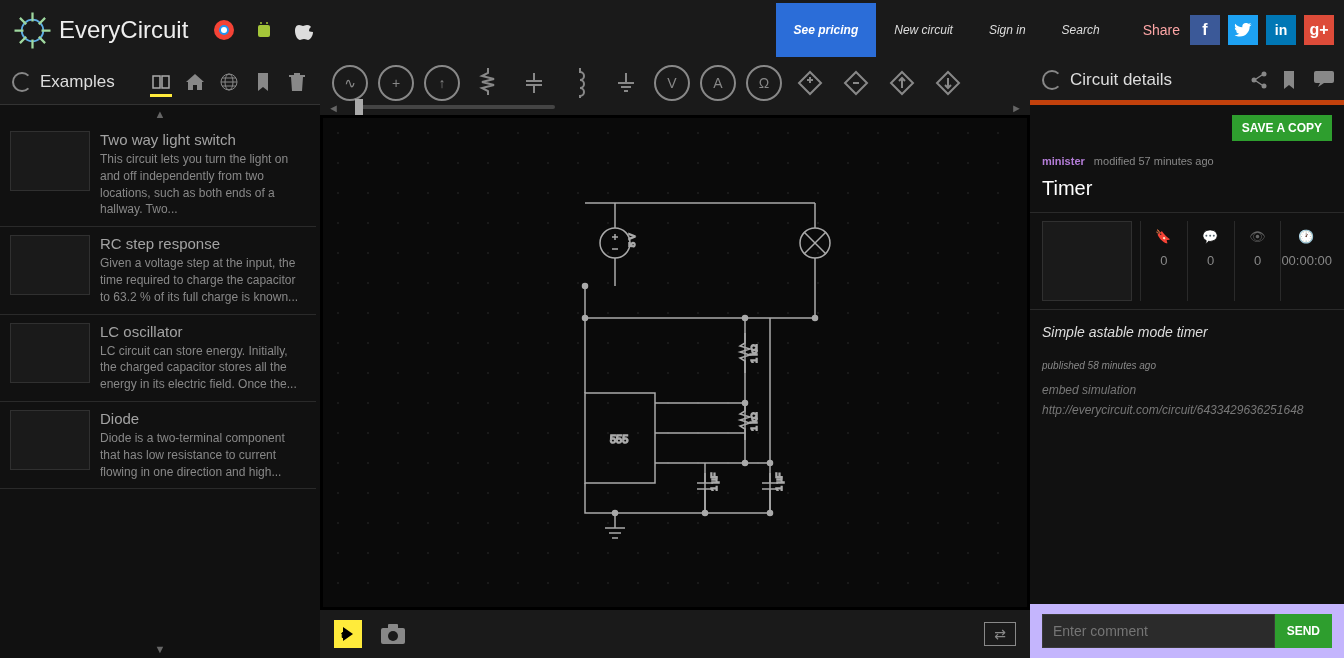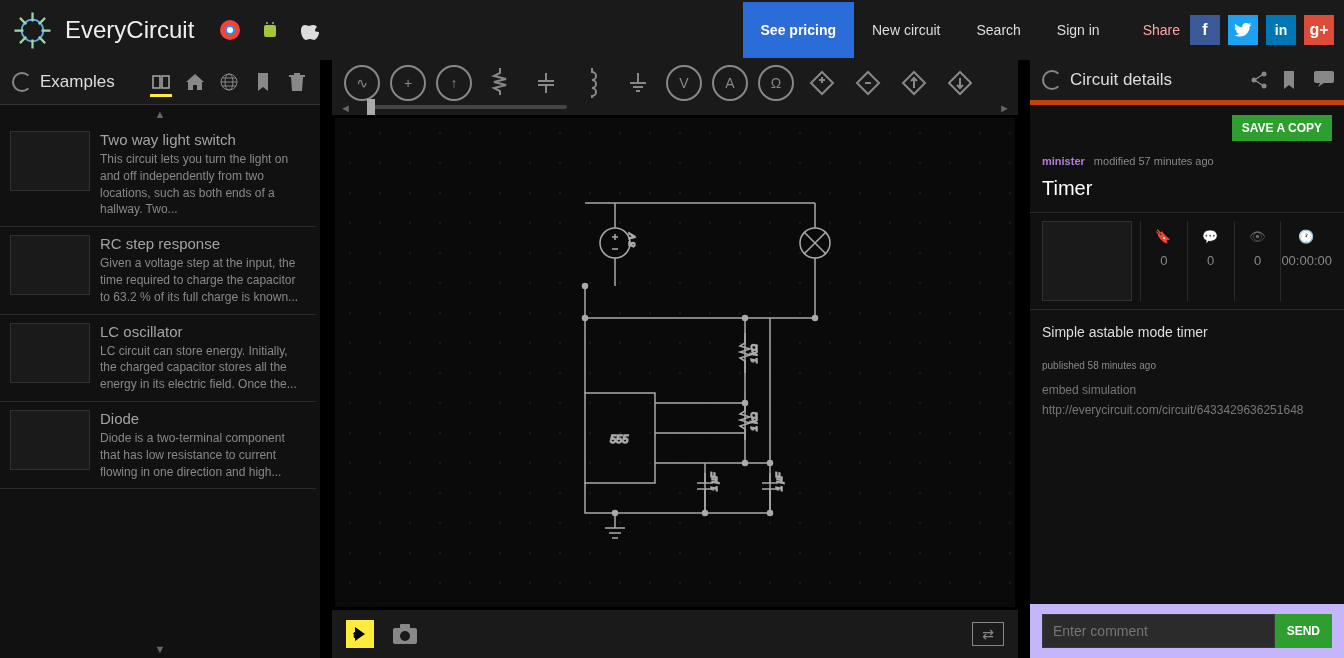--- a/index.html
+++ b/index.html
@@ -1,38 +1,38 @@
 <!DOCTYPE html>
 <html><head>
 <meta charset="utf-8">
 <style>
 * { margin: 0; padding: 0; box-sizing: border-box; font-family: Arial, sans-serif; }
 body { background: #000; color: #ddd; width: 1344px; height: 658px; overflow: hidden; }
 
 
 .header { height: 60px; background: #1a1a1a; display: flex; align-items: center; padding: 0 10px; }
-.logo-section { display: flex; align-items: center; gap: 10px; }
+.logo-section { display: flex; align-items: center; gap: 4px; }
 .logo-icon { width: 45px; height: 45px; }
 .logo-text { font-size: 24px; color: #eee; font-weight: normal; }
 .platform-icons { display: flex; gap: 18px; margin-left: 25px; }
 .platform-icon { width: 22px; height: 22px; display: flex; align-items: center; justify-content: center; }
 .spacer { flex: 1; }
 .nav-links { display: flex; align-items: center; gap: 0; }
-.nav-link { color: #ddd; padding: 20px 18px; font-size: 14px; cursor: pointer; }
+.nav-link { color: #ddd; padding: 20px 18px; font-size: 12px; cursor: pointer; font-style: italic; }
 .nav-link.pricing { background: #2b6dd8; color: #fff; font-weight: bold; }
 .share-section { display: flex; align-items: center; gap: 8px; margin-left: 25px; }
 .share-label { color: #fca5a5; font-size: 14px; margin-right: 2px; }
 .social-btn { width: 30px; height: 30px; display: flex; align-items: center; justify-content: center; color: #fff; font-weight: bold; font-size: 16px; }
 .social-fb { background: #3b5998; }
 .social-tw { background: #1da1f2; }
 .social-in { background: #0077b5; font-size: 14px; }
 .social-gp { background: #dd4b39; }
 
 
-.main { display: flex; height: 598px; gap: 12px; }
+.main { display: flex; height: 598px; }
 
 
 .left-panel { width: 320px; background: #111; display: flex; flex-direction: column; }
 .left-header { height: 45px; background: #1a1a1a; display: flex; align-items: center; padding: 0 12px; gap: 4px; border-bottom: 1px solid #333; }
 .refresh-icon { width: 20px; height: 20px; border: 2px solid #888; border-radius: 50%; border-right-color: transparent; }
 .examples-title { font-size: 17px; color: #ddd; margin-left: 4px; flex: 1; }
 .left-tabs { display: flex; gap: 12px; }
 .tab-icon { width: 22px; height: 18px; display: flex; align-items: center; justify-content: center; color: #888; position: relative; }
 .tab-icon.active::after { content: ''; position: absolute; bottom: -6px; left: 0; right: 0; height: 3px; background: #ffeb3b; }
 .examples-list { flex: 1; overflow-y: auto; padding-right: 4px; }
@@ -43,21 +43,21 @@
 .example-desc { color: #888; font-size: 12px; line-height: 1.4; }
 .scroll-arrow { width: 12px; height: 12px; margin: 3px auto; color: #666; text-align: center; font-size: 11px; }
 
 
 .center-panel { flex: 1; background: #000; display: flex; flex-direction: column; position: relative; }
 .toolbar { height: 45px; background: #1a1a1a; display: flex; align-items: center; padding: 0 12px; gap: 10px; overflow: hidden; }
 .tool-btn { width: 36px; height: 36px; border: 2px solid #888; border-radius: 50%; display: flex; align-items: center; justify-content: center; color: #888; cursor: pointer; font-size: 14px; flex-shrink: 0; }
 .tool-btn.square { border-radius: 0; border: none; }
 .slider-track { height: 4px; background: #444; border-radius: 2px; margin: 0 10px; position: relative; flex-shrink: 0; }
 .slider-thumb { width: 8px; height: 16px; background: #aaa; position: absolute; top: -6px; left: 0; }
-.canvas-area { flex: 1; background: #0a0a0a; position: relative; margin: 3px; background-image: radial-gradient(circle, #1a1a1a 1px, transparent 1px); background-size: 30px 30px; font-style: italic; }
+.canvas-area { flex: 1; background: #0a0a0a; position: relative; margin: 3px; background-image: radial-gradient(circle, #1a1a1a 1px, transparent 1px); background-size: 30px 30px; }
 .circuit-svg { position: absolute; top: 50%; left: 50%; transform: translate(-50%, -50%); }
 .bottom-bar { height: 48px; background: #1a1a1a; display: flex; align-items: center; padding: 0 14px; gap: 18px; }
 .play-btn { width: 28px; height: 28px; background: #ffeb3b; display: flex; align-items: center; justify-content: center; color: #000; cursor: pointer; }
 .camera-btn { width: 26px; height: 22px; color: #888; cursor: pointer; }
 .swap-btn { margin-left: auto; width: 32px; height: 24px; border: 1px solid #888; color: #888; display: flex; align-items: center; justify-content: center; cursor: pointer; font-size: 14px; }
 
 
 .right-panel { width: 314px; background: #111; display: flex; flex-direction: column; }
 .right-header { height: 45px; background: #1a1a1a; display: flex; align-items: center; padding: 0 12px; gap: 8px; border-bottom: 5px solid #c2410c; }
 .right-header .title { font-size: 17px; color: #ddd; flex: 1; }
@@ -68,21 +68,21 @@
 .meta-row { padding: 4px 12px 10px; font-size: 11px; }
 .author { color: #b47dd8; font-weight: bold; }
 .modified { color: #888; margin-left: 6px; }
 .circuit-title { color: #fff; font-size: 20px; padding: 0 12px 12px; }
 .stats-row { display: flex; padding: 8px 12px; gap: 0; border-top: 1px solid #2a2a2a; border-bottom: 1px solid #2a2a2a; }
 .circuit-preview { width: 90px; height: 80px; background: #1a1a1a; border: 1px solid #303030; margin-right: 8px; }
 .stats-grid { flex: 1; display: flex; }
 .stat-cell { flex: 1; text-align: center; border-left: 1px solid #2a2a2a; padding: 8px 0; }
 .stat-icon { color: #666; font-size: 13px; margin-bottom: 8px; height: 16px; }
 .stat-val { color: #888; font-size: 13px; }
-.details-body { padding: 14px 12px; flex: 1; }
+.details-body { padding: 14px 12px; flex: 1; font-style: italic; }
 .description { color: #ddd; font-size: 14px; margin-bottom: 20px; }
 .published { color: #888; font-size: 10px; margin-bottom: 12px; }
 .embed-label { color: #777; font-size: 12px; margin-bottom: 6px; }
 .embed-url { color: #777; font-size: 12px; word-break: break-all; }
 .comment-row { padding: 10px 12px; display: flex; gap: 0; background: #c4b5fd; }
 .comment-input { flex: 1; background: #2b2b2b; border: 1px solid #3a3a3a; color: #888; padding: 8px 10px; font-size: 14px; }
 .send-btn { background: #2e9e2e; color: #fff; padding: 8px 12px; font-size: 12px; font-weight: bold; cursor: pointer; border: none; }
 </style>
 </head>
 <body>
@@ -113,22 +113,22 @@
     <div class="platform-icon">
         <svg width="18" height="22" viewBox="0 0 18 22" fill="#ddd">
           <path d="M14 12c0-3 2-4 2-4s-1-2-4-2c-2 0-3 1-4 1s-2-1-4-1C1 6 0 9 0 12c0 5 3 9 5 9 1 0 2-1 4-1s3 1 4 1c2 0 5-4 5-8-3 0-4-1-4-1z"></path>
         </svg>
       </div>
   </div>
   <div class="spacer"></div>
   <div class="nav-links">
     <div class="nav-link pricing">See pricing</div>
     <div class="nav-link">New circuit</div>
+    <div class="nav-link">Sign in</div>
     <div class="nav-link">Search</div>
-    <div class="nav-link">Sign in</div>
   </div>
   <div class="share-section">
     <span class="share-label">Share</span>
     <div class="social-btn social-fb">f</div>
     <div class="social-btn social-tw">
         <svg width="18" height="14" fill="#fff" viewBox="0 0 24 20">
           <path d="M24 2c-1 .5-2 .8-3 1 1-.6 2-1.6 2-3-1 .6-2 1-3 1.2C19 .5 18 0 16 0c-3 0-5 2-5 5 0 .4 0 .8.1 1C7 6 3 4 1 1c-.4.7-.6 1.5-.6 2.4 0 1.7.9 3.2 2.2 4-1 0-1.6-.3-2.3-.6v.1c0 2.4 1.7 4.4 4 4.8-.4.1-.9.2-1.3.2l-.9-.1c.6 2 2.4 3.4 4.6 3.4-2 1.3-3.8 2-6 2H0c2.2 1.4 4.8 2.2 7.5 2.2 9 0 14-7.5 14-14V5c1-.7 1.8-1.6 2.5-2.6z"></path>
         </svg>
       </div>
     <div class="social-btn social-in">in</div>

